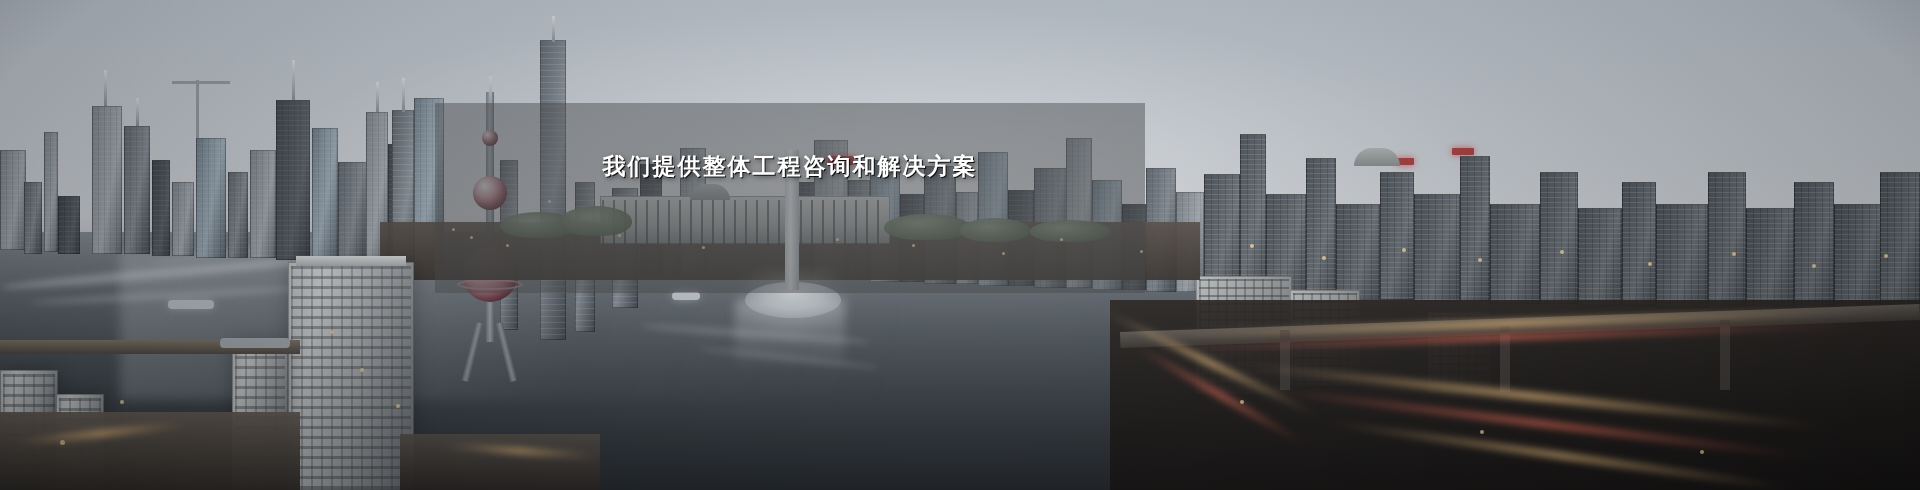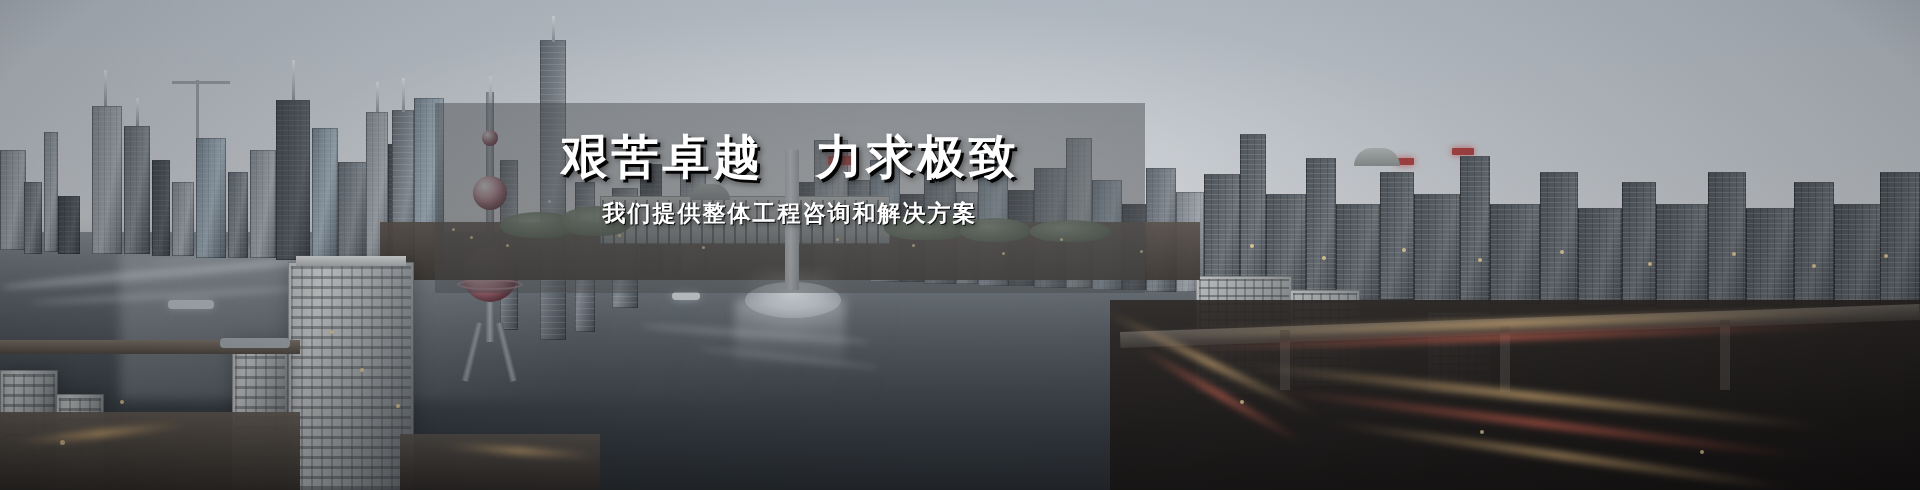--- a/index.html
+++ b/index.html
@@ -464,17 +464,16 @@
     <div class="lt" style="left:60px;  top:440px; width:5px; height:5px;"></div>
     <div class="lt" style="left:1240px; top:400px; width:4px; height:4px;"></div>
     <div class="lt" style="left:1480px; top:430px; width:4px; height:4px;"></div>
     <div class="lt" style="left:1700px; top:450px; width:4px; height:4px;"></div>
   </div>
 
   <div class="grade"></div>
 
   <div class="overlay-box"></div>
   <div class="text-wrap">
-    <div class="headline">艰苦卓越　力求极致</div>
     <div class="sub-cn">我们提供整体工程咨询和解决方案</div>
   </div>
 
 </div>
 
 </body></html>

